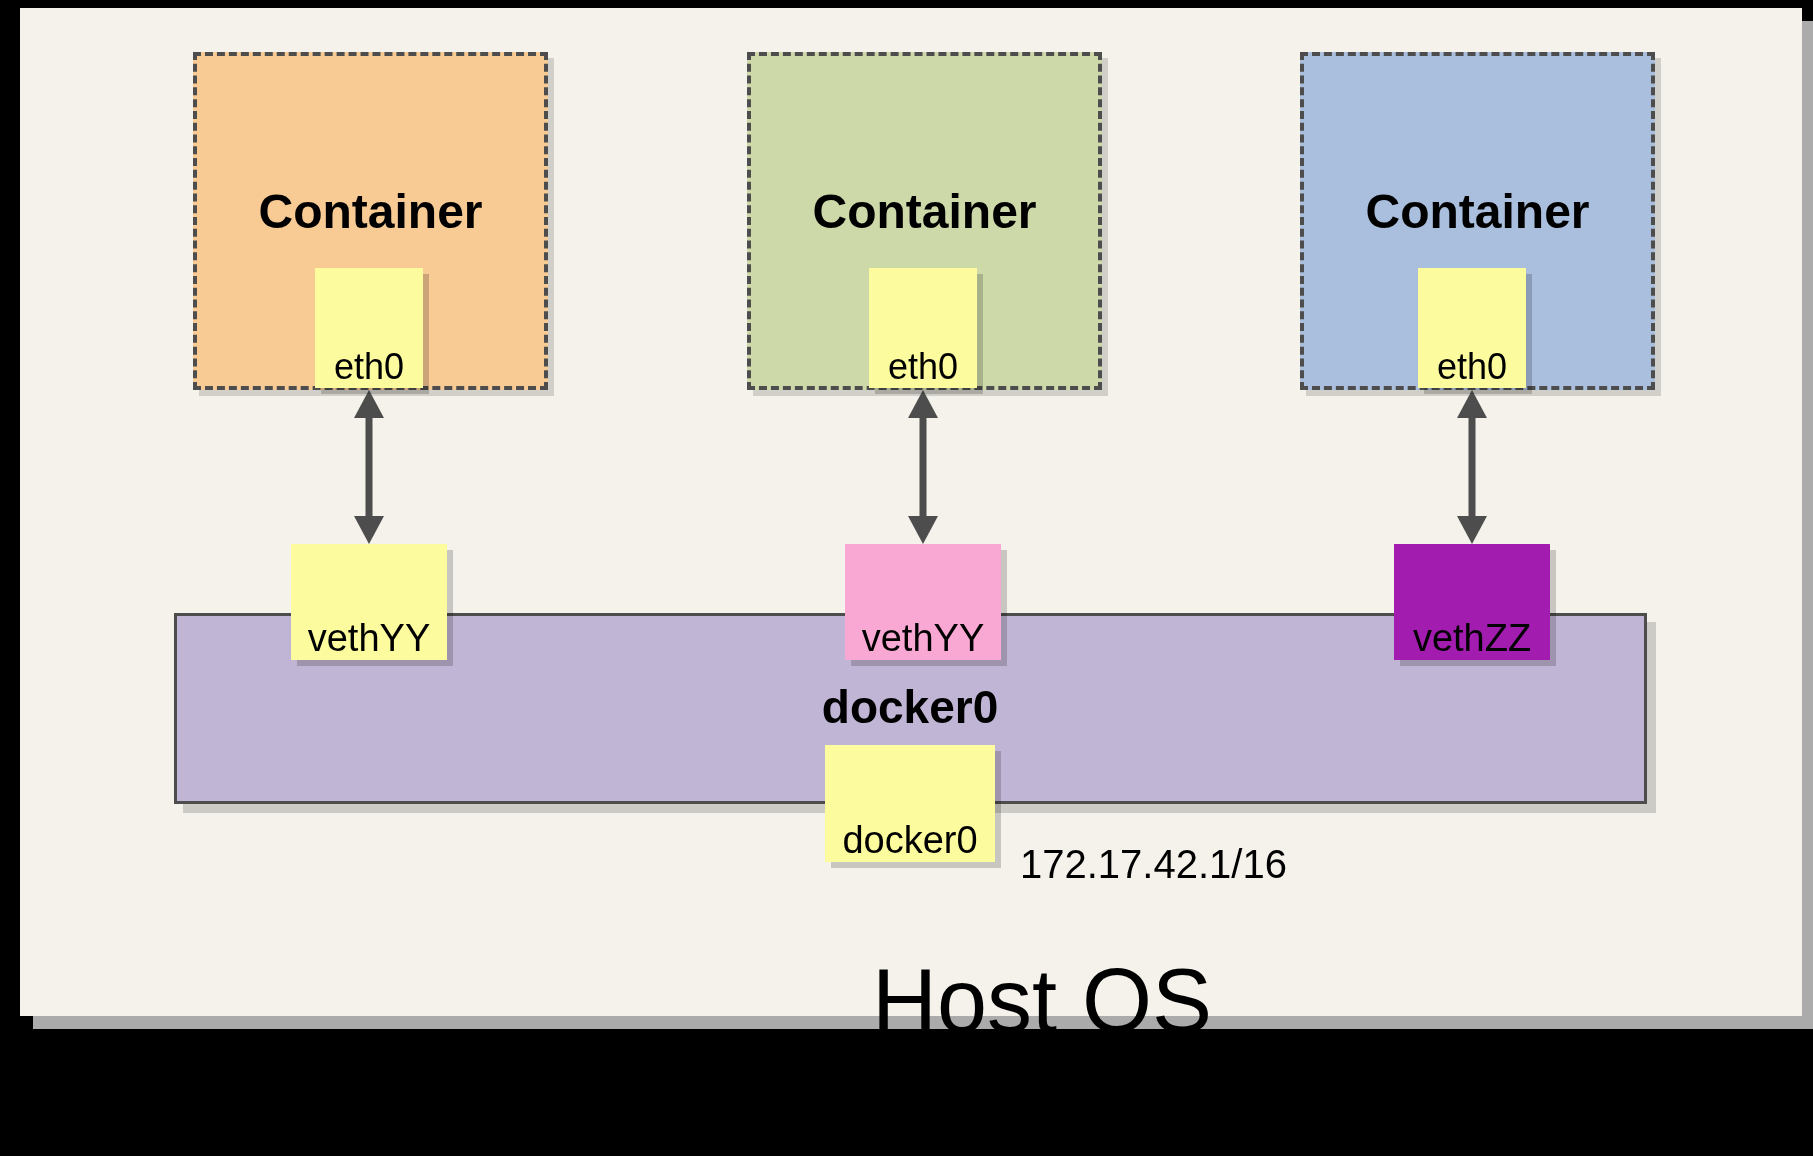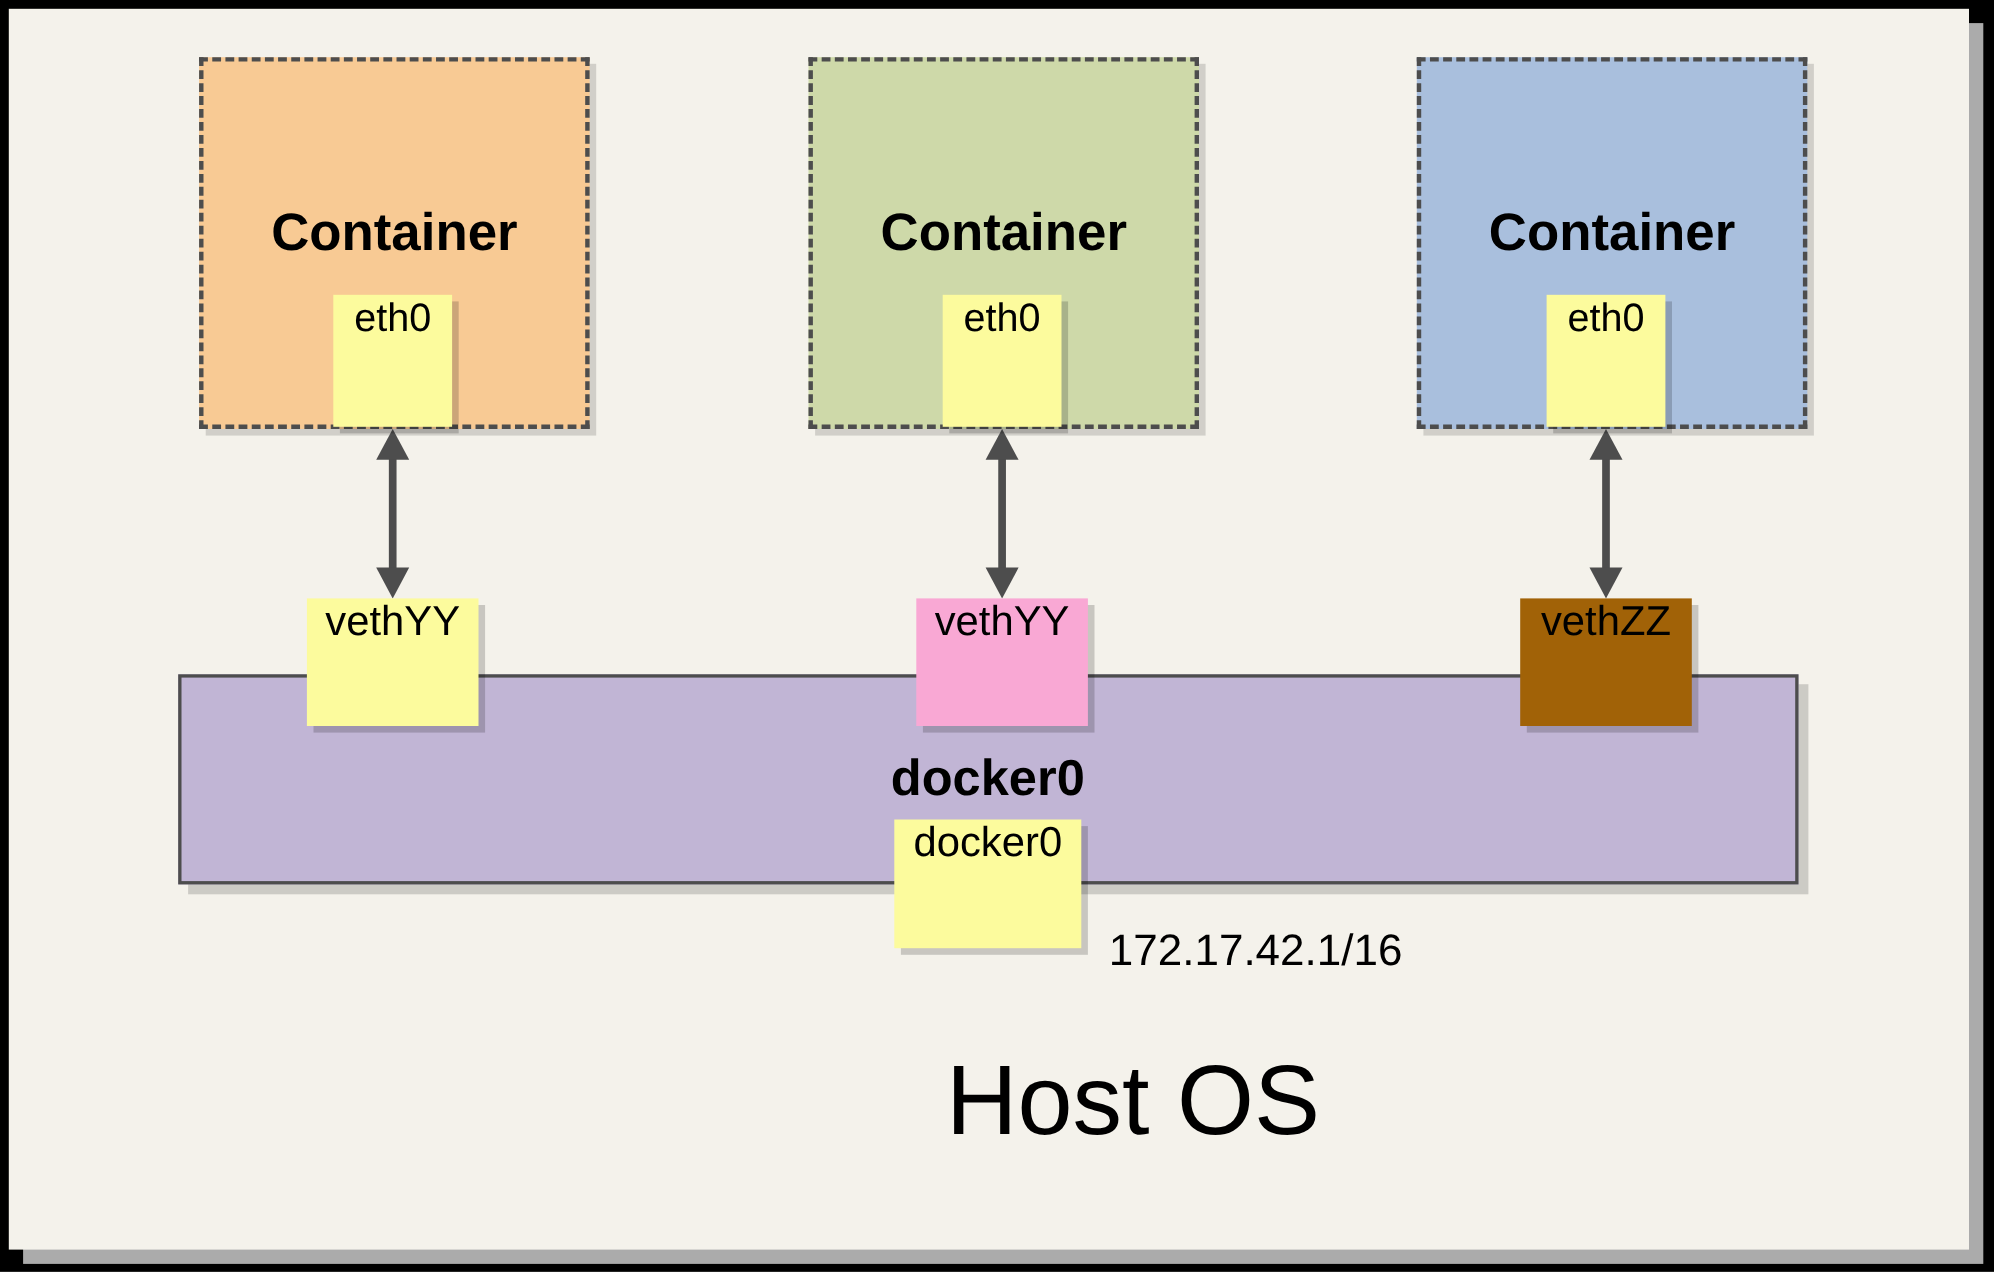--- a/index.html
+++ b/index.html
@@ -6,24 +6,24 @@
     margin: 0;
     padding: 0;
     width: 1813px;
     height: 1156px;
     background: #000000;
     font-family: "Liberation Sans", "DejaVu Sans", sans-serif;
     overflow: hidden;
   }
   .page {
     position: absolute;
-    left: 8px;
+    left: 20px;
     top: 8px;
     width: 1782px;
-    height: 1128px;
+    height: 1008px;
     background: #F4F2EB;
     box-shadow: 13px 13px 0 #ABABAB;
   }
   .abs { position: absolute; box-sizing: border-box; }
 
   .container-box {
     border: 4px dashed #4D4D4D;
     box-shadow: 6px 6px 0 rgba(0,0,0,0.14);
     width: 355px;
     height: 338px;
@@ -36,21 +36,21 @@
     width: 100%;
     text-align: center;
     font-size: 48px;
     font-weight: bold;
     color: #000;
   }
   .note {
     background: #FCFB9D;
     box-shadow: 6px 6px 0 rgba(0,0,0,0.18);
     display: flex;
-    align-items: flex-start;
+    align-items: flex-end;
     justify-content: center;
     color: #000;
     z-index: 5;
   }
   .eth-note  { width: 108px; height: 120px; top: 260px; font-size: 36px; }
   .veth-note { width: 156px; height: 116px; top: 536px; font-size: 38px; }
 
   .arrow-svg { z-index: 4; top: 380px; width: 40px; height: 158px; }
 
   .bridge-bar {
@@ -138,21 +138,21 @@
 
   <div class="abs bridge-bar" style="background-color: rgb(193, 181, 213);"></div>
   <div class="abs bridge-title">docker0</div>
 
   <div class="abs note veth-note" style="left: 271px; background-color: rgb(252, 251, 157);">
     <span>vethYY</span>
   </div>
   <div class="abs note veth-note" style="left: 825px; background-color: #f9a8d4;">
     <span>vethYY</span>
   </div>
-  <div class="abs note veth-note" style="left: 1374px; background-color: #a16207;">
+  <div class="abs note veth-note" style="left: 1374px; background-color: #a21caf;">
     <span>vethZZ</span>
   </div>
 
   <div class="abs note docker-note" style="background-color: rgb(252, 251, 157);">
     <span>docker0</span>
   </div>
 
   <div class="abs ip-label">172.17.42.1/16</div>
 
   <div class="abs host-label">Host OS</div>

